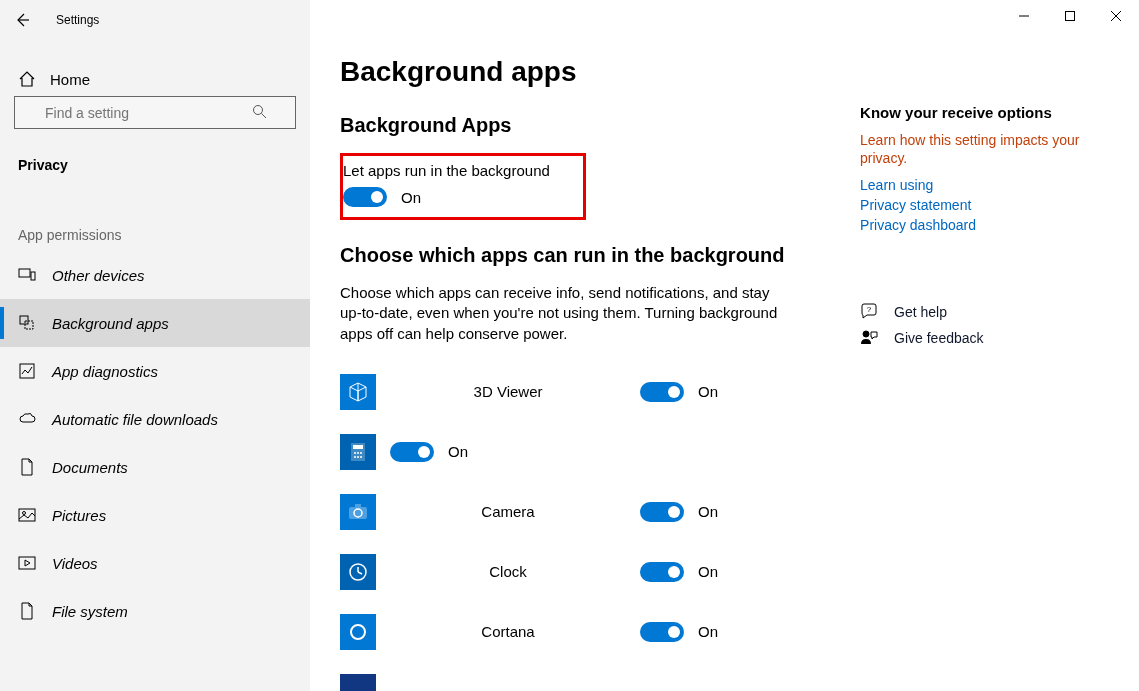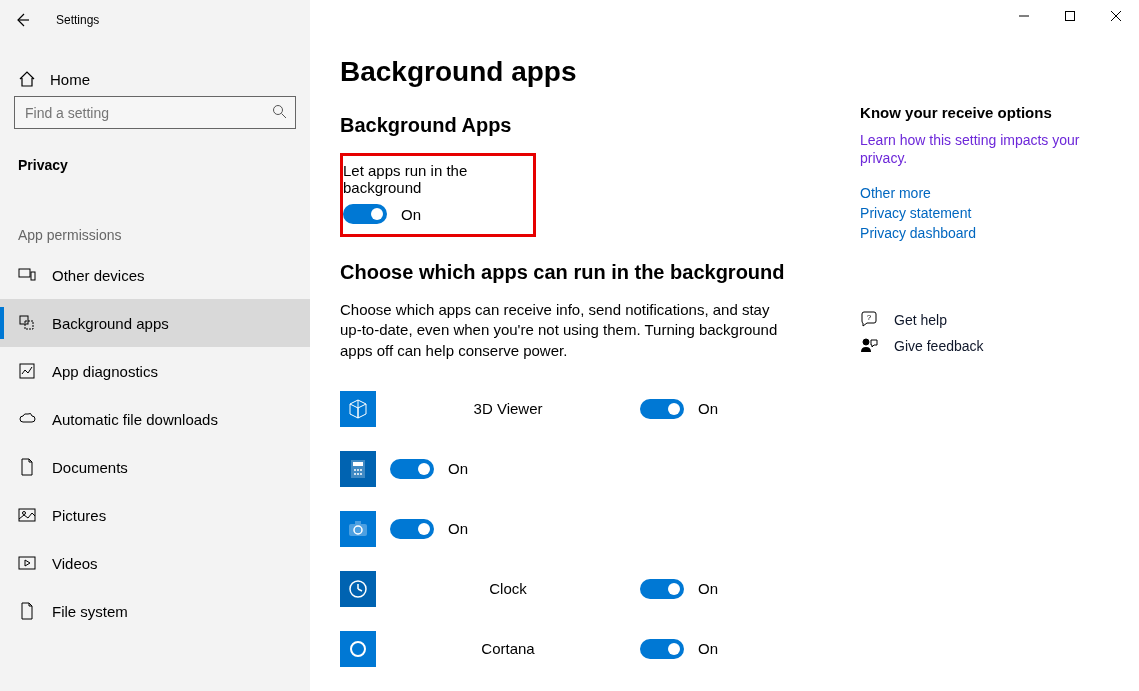--- a/index.html
+++ b/index.html
@@ -42,58 +42,58 @@
     padding-top: 44px;
   }
   .home-row {
     display: flex; align-items: flex-end;
     height: 44px; padding-left: 18px; gap: 14px;
     font-size: 15px;
   }
   .searchbox {
     margin: 8px 14px 14px 14px;
     border: 1px solid #666; height: 33px;
-    display: flex; align-items: center; padding: 0 8px;
+    display: flex; align-items: center; padding: 0 28px;
     justify-content: space-between;
     background: #f6f6f6;
   }
   .searchbox input {
     border: none; outline: none; background: transparent;
     font-size: 14px; width: 100%;
   }
   .category-label {
     padding: 0 18px 0 18px; font-weight: 700; font-size: 14px;
     height: 44px; display:flex; align-items:center;
   }
   .subheader {
     padding: 20px 18px 8px 18px; color: #666; font-size: 14px;
     margin-top: 20px;
   }
   .nav-item {
     display: flex; align-items: center; height: 48px;
-    padding-left: 18px; gap: 16px; font-size: 15px;
+    padding-left: 18px; gap: 16px; font-size: 15px; font-style: italic;
   }
   .nav-item.selected { background: #d9d9d9; position: relative; }
   .nav-item.selected::before {
     content: ""; position: absolute; left: 0; top: 8px; bottom: 8px;
     width: 4px; background: #0078d4;
   }
   .nav-icon { width: 18px; height: 18px; display:flex; align-items:center; justify-content:center; color:#000; }
   
   .main {
     flex: 1; padding: 48px 30px 0 30px;
     display: flex; flex-direction: row; gap: 70px;
     overflow: hidden;
   }
   .content { width: 470px; }
   .page-title { font-size: 28px; font-weight: 600; margin: 8px 0 26px 0; }
   .section-title { font-size: 20px; font-weight: 600; margin: 0 0 16px 0; }
   .highlight-box {
     border: 3px solid #e60000; padding: 6px 10px 10px 0;
-    width: 196px; margin-bottom: 24px;
+    width: 246px; margin-bottom: 24px;
   }
   .setting-label { font-size: 15px; }
   .toggle-row { display:flex; align-items:center; gap:14px; margin-top:8px; }
   .toggle {
     width: 44px; height: 20px; border-radius: 10px;
     background: #0078d4; position: relative;
   }
   .toggle .knob {
     position: absolute; width: 12px; height: 12px; border-radius: 50%;
     background: #fff; top: 4px; right: 4px;
@@ -105,21 +105,21 @@
   }
   .app-icon {
     width: 36px; height: 36px; background: #0078d4;
     display:flex; align-items:center; justify-content:center; color:#fff;
   }
   .app-name { flex: 1; font-size: 15px; }
   .app-toggle-wrap { display:flex; align-items:center; gap:14px; width: 150px; }
   
   .info-pane { width: 260px; padding-top: 56px; }
   .info-heading { font-size: 15px; font-weight: 600; margin-bottom: 10px; }
-  .info-desc { font-size: 14px; color: #6d28d9; line-height: 1.3; margin-bottom: 18px; }
+  .info-desc { font-size: 14px; color: #c2410c; line-height: 1.3; margin-bottom: 10px; }
   .link { color: #0067c0; font-size: 14px; margin-bottom: 4px; display:block; cursor:pointer; }
   .help-row { display:flex; align-items:center; gap:16px; margin-top: 8px; font-size:14px; }
   .help-row .ic { width:18px; height:18px; display:flex; align-items:center; justify-content:center; }
   .help-row a { color:#0f172a; }
 </style>
 </head>
 <body>
 
 <div class="titlebar">
   <div class="back-btn">
@@ -301,20 +301,21 @@
             </div>
           </div>
           <div class="app-row">
             <div class="app-icon" style="background:#0078d4">
               <svg width="22" height="22" viewBox="0 0 22 22">
                 <rect x="2" y="6" width="18" height="12" rx="2" fill="#fff" opacity="0.3"></rect>
                 <circle cx="11" cy="12" r="4" stroke="#fff" fill="none" stroke-width="1.5"></circle>
                 <rect x="8" y="3" width="6" height="3" fill="#fff" opacity="0.3"></rect>
               </svg>
             </div>
+            <div class="app-name">Camera</div>
             <div class="app-toggle-wrap">
               <div class="toggle">
                 <div class="knob"></div>
               </div>
               <div class="toggle-text">On</div>
             </div>
           </div>
           <div class="app-row">
             <div class="app-icon" style="background:#0063b1">
               <svg width="22" height="22" viewBox="0 0 22 22">
@@ -348,21 +349,21 @@
           <div class="app-row">
             <div class="app-icon" style="background:#113682"></div>
           </div>
         </div>
     </div>
 
     <div class="info-pane">
       <div class="info-heading">Know your receive options</div>
       <div class="info-desc">Learn how this setting impacts your privacy.</div>
       <div id="info-links">
-          <a class="link">Other more</a>
+          <a class="link">Learn using</a>
           <a class="link">Privacy statement</a>
           <a class="link">Privacy dashboard</a>
         </div>
 
       <div style="height:58px"></div>
       <div class="help-row">
         <span class="ic">
           <svg width="18" height="18" viewBox="0 0 18 18">
               <path d="M2 3 Q2 1 4 1 H14 Q16 1 16 3 V10 Q16 12 14 12 H7 L3 15 V12 Q2 12 2 10 Z" stroke="#000" fill="none"></path>
               <text x="9" y="9" font-size="8" text-anchor="middle">?</text>

